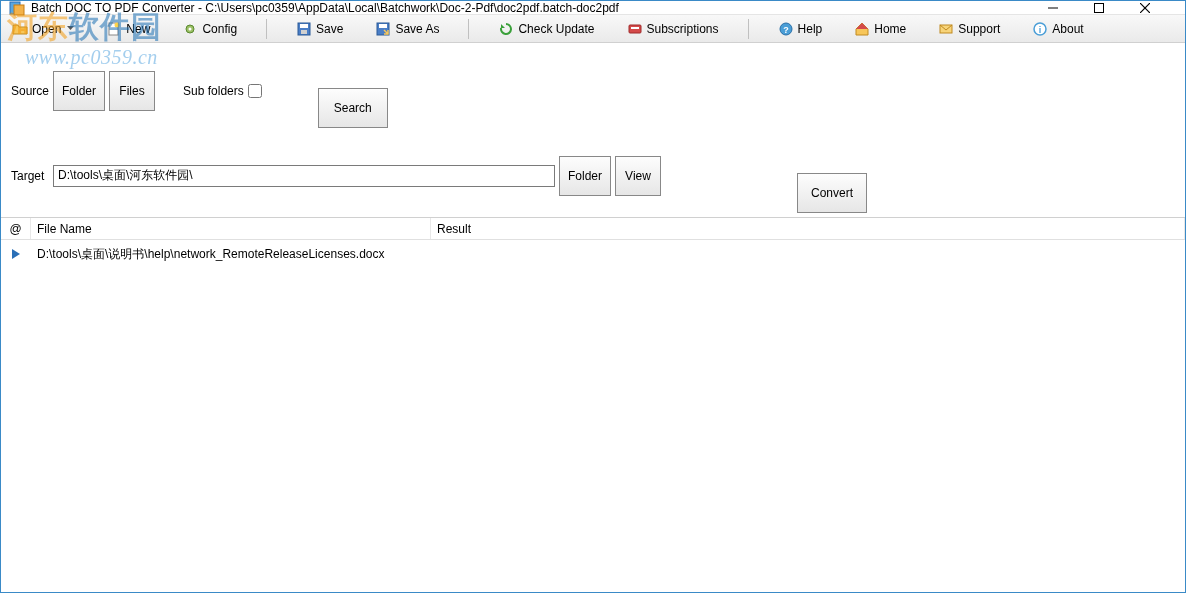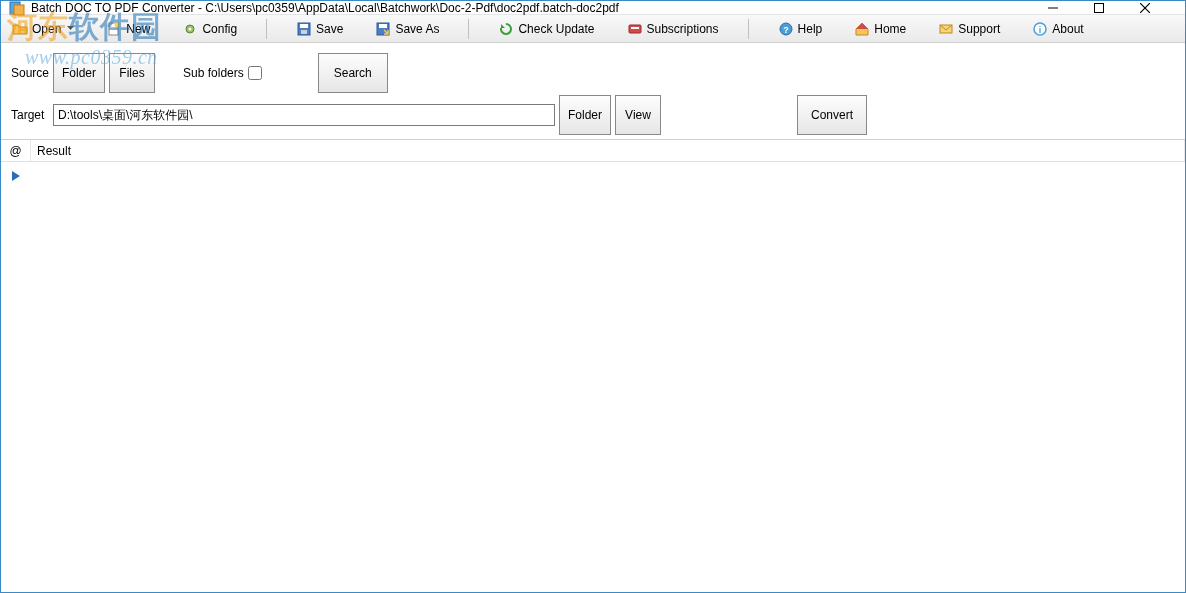--- a/index.html
+++ b/index.html
@@ -10,27 +10,27 @@
 .titlebar .title { flex: 1; font-size: 12px; color: #000; }
 .win-controls { display: flex; height: 100%; }
 .win-btn { width: 46px; height: 100%; display: flex; align-items: center; justify-content: center; background: transparent; border: none; cursor: pointer; }
 
 .toolbar { height: 28px; background: linear-gradient(#f8f8f8,#eaeaea); border-bottom: 1px solid #d0d0d0; display: flex; align-items: center; padding: 0 4px; gap: 18px; }
 .tb-btn { display: flex; align-items: center; gap: 4px; padding: 2px 6px; border: 1px solid transparent; border-radius: 2px; cursor: pointer; font-size: 12px; }
 .tb-btn .ico { width: 16px; height: 16px; display: inline-flex; align-items: center; justify-content: center; }
 .tb-btn .caret { width: 7px; height: 7px; margin-left: 2px; }
 .tb-sep { width: 1px; height: 20px; background: #c0c0c0; margin: 0 4px; }
 
-.filterbar { padding: 10px 10px 4px 10px; display: flex; flex-direction: column; gap: 2px; border-bottom: 1px solid #d0d0d0; }
+.filterbar { padding: 10px 10px 4px 10px; display: flex; flex-direction: column; gap: 10px; border-bottom: 1px solid #d0d0d0; }
 .row { display: flex; align-items: center; gap: 4px; }
 .row label.fld { width: 38px; text-align: left; }
 .row input[type=text] { flex: 0 0 502px; height: 22px; padding: 2px 4px; border: 1px solid #7a7a7a; font-size: 12px; font-family: inherit; }
 .sm-btn { height: 40px; padding: 0 8px; border: 1px solid #888; background: linear-gradient(#fdfdfd,#e6e6e6); font-size: 12px; cursor: pointer; min-width: 46px; }
 .chk { width: 14px; height: 14px; }
-.wide-btn { width: 70px; }
+.wide-btn { width: 70px; margin-top: 35px; }
 .gap { width: 20px; }
 .gap2 { width: 48px; }
 
 .listhdr { height: 22px; background: #fff; border-bottom: 1px solid #e0e0e0; display: flex; align-items: center; font-size: 12px; }
 .listhdr .col { padding: 0 6px; border-right: 1px solid #e8e8e8; height: 100%; display: flex; align-items: center; }
 .col-at { width: 30px; justify-content: center; }
 .col-fn { width: 400px; }
 .col-res { flex: 1; }
 
 .listbody { padding: 4px 0; }
@@ -209,25 +209,27 @@
     <input type="text" value="D:\tools\桌面\河东软件园\" style="">
     <button class="sm-btn">Folder</button>
     <button class="sm-btn">View</button>
     <span style="flex:0 0 128px"></span>
     <button class="sm-btn wide-btn">Convert</button>
   </div>
 </div>
 
 <div class="listhdr">
   <div class="col col-at">@</div>
+  <div class="col col-fn">File Name</div>
   <div class="col col-res">Result</div>
 </div>
 
 <div class="listbody">
   <div class="listrow">
     <div class="rcell at">
       <svg width="10" height="10">
           <path d="M1 0l8 5-8 5z" fill="#2a6fb7"></path>
         </svg>
     </div>
+    <div class="rcell fn">D:\tools\桌面\说明书\help\network_RemoteReleaseLicenses.docx</div>
     <div class="rcell"></div>
   </div>
 </div>
 
 </body></html>

